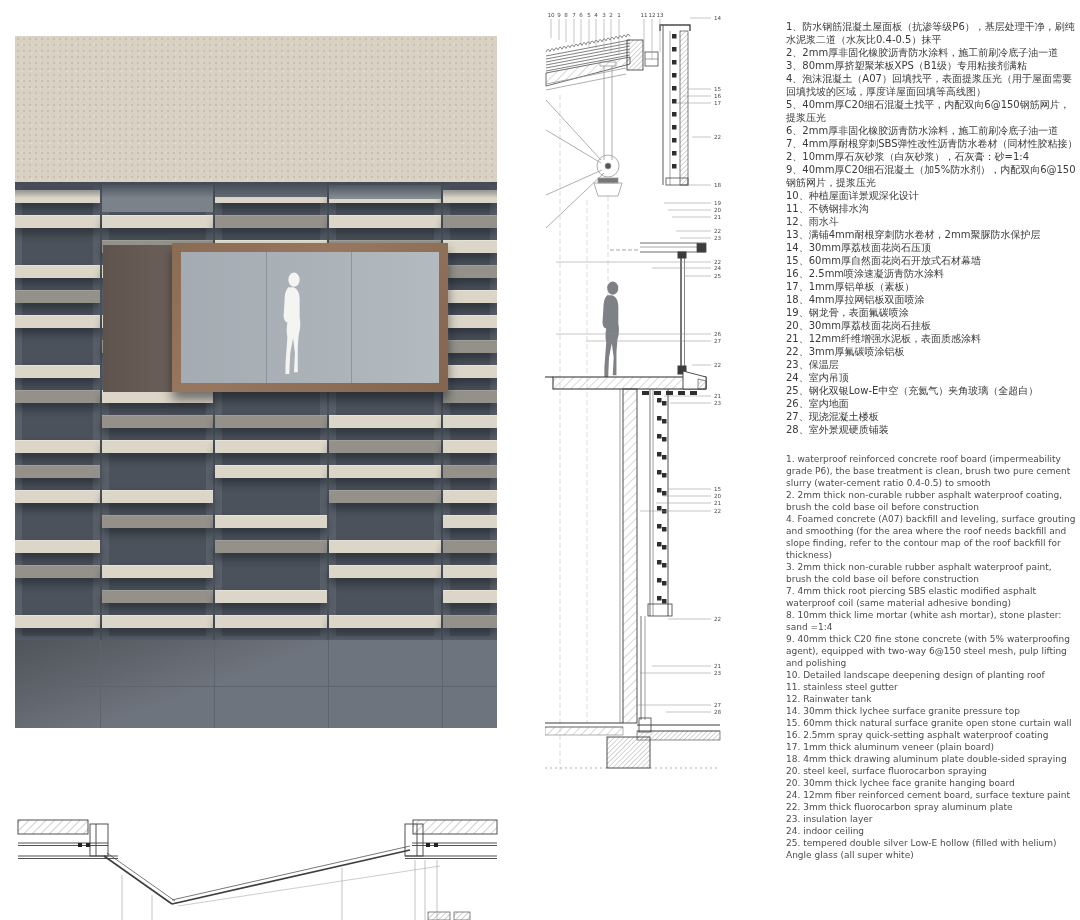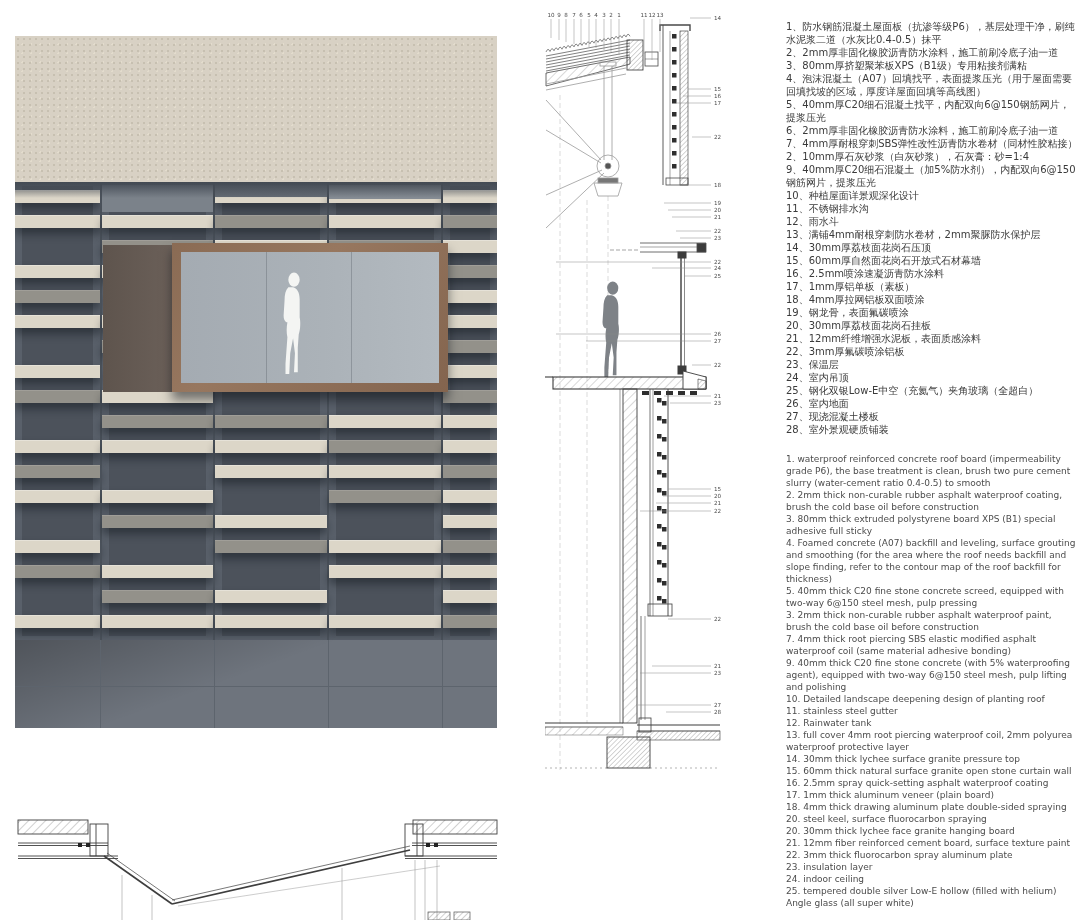--- a/index.html
+++ b/index.html
@@ -481,37 +481,35 @@
       <p class="note-line">25、钢化双银Low-E中空（充氦气）夹角玻璃（全超白）</p>
       <p class="note-line">26、室内地面</p>
       <p class="note-line">27、现浇混凝土楼板</p>
       <p class="note-line">28、室外景观硬质铺装</p>
     </div>
 
   <div class="notes-en">
 
   <p class="note-line">1. waterproof reinforced concrete roof board (impermeability grade P6), the base treatment is clean, brush two pure cement slurry (water-cement ratio 0.4-0.5) to smooth</p>
       <p class="note-line">2. 2mm thick non-curable rubber asphalt waterproof coating, brush the cold base oil before construction</p>
-      <p class="note-line">3. 80mm thick extruded polystyrene board XPS (B1) special adhesive full sticky</p>
       <p class="note-line">4. Foamed concrete (A07) backfill and leveling, surface grouting and smoothing (for the area where the roof needs backfill and slope finding, refer to the contour map of the roof backfill for thickness)</p>
-      <p class="note-line">5. 40mm thick C20 fine stone concrete screed, equipped with two-way 6@150 steel mesh, pulp pressing</p>
       <p class="note-line">3. 2mm thick non-curable rubber asphalt waterproof paint, brush the cold base oil before construction</p>
       <p class="note-line">7. 4mm thick root piercing SBS elastic modified asphalt waterproof coil (same material adhesive bonding)</p>
+      <p class="note-line">8. 10mm thick lime mortar (white ash mortar), stone plaster: sand =1:4</p>
       <p class="note-line">9. 40mm thick C20 fine stone concrete (with 5% waterproofing agent), equipped with two-way 6@150 steel mesh, pulp lifting and polishing</p>
       <p class="note-line">10. Detailed landscape deepening design of planting roof</p>
       <p class="note-line">11. stainless steel gutter</p>
       <p class="note-line">12. Rainwater tank</p>
-      <p class="note-line">13. full cover 4mm root piercing waterproof coil, 2mm polyurea waterproof protective layer</p>
       <p class="note-line">14. 30mm thick lychee surface granite pressure top</p>
       <p class="note-line">15. 60mm thick natural surface granite open stone curtain wall</p>
       <p class="note-line">16. 2.5mm spray quick-setting asphalt waterproof coating</p>
       <p class="note-line">17. 1mm thick aluminum veneer (plain board)</p>
       <p class="note-line">18. 4mm thick drawing aluminum plate double-sided spraying</p>
       <p class="note-line">20. steel keel, surface fluorocarbon spraying</p>
       <p class="note-line">20. 30mm thick lychee face granite hanging board</p>
-      <p class="note-line">21. 12mm fiber reinforced cement board, surface texture paint</p>
+      <p class="note-line">24. 12mm fiber reinforced cement board, surface texture paint</p>
       <p class="note-line">22. 3mm thick fluorocarbon spray aluminum plate</p>
       <p class="note-line">23. insulation layer</p>
       <p class="note-line">24. indoor ceiling</p>
       <p class="note-line">25. tempered double silver Low-E hollow (filled with helium) Angle glass (all super white)</p>
     </div>
 
 </div>
 
 </body></html>

